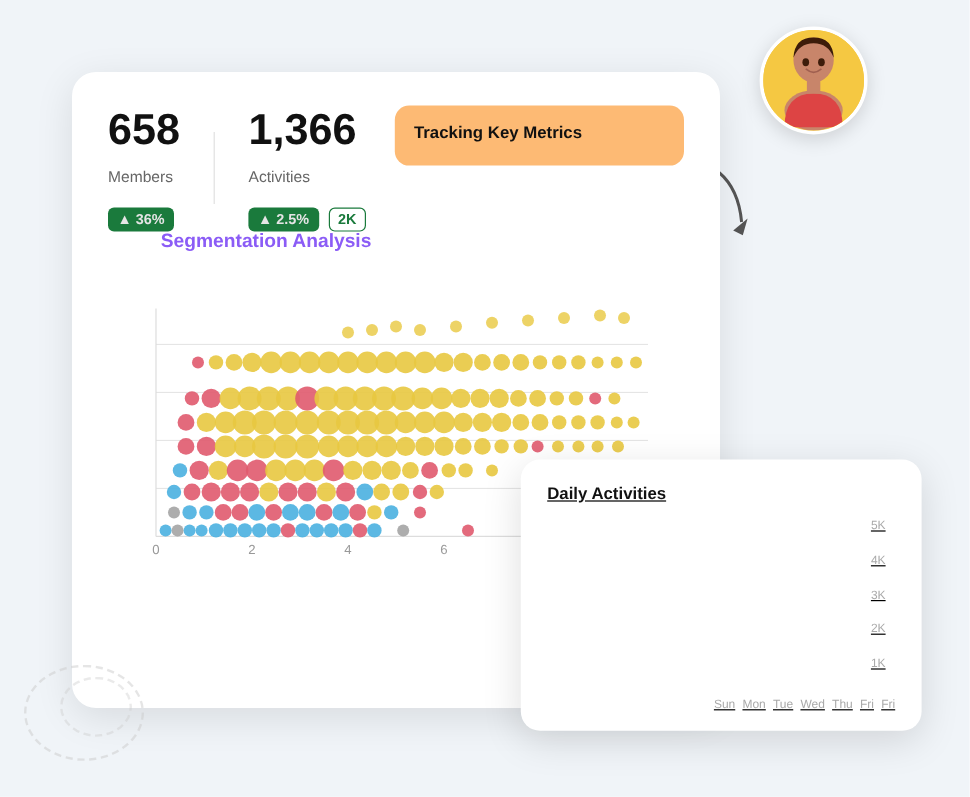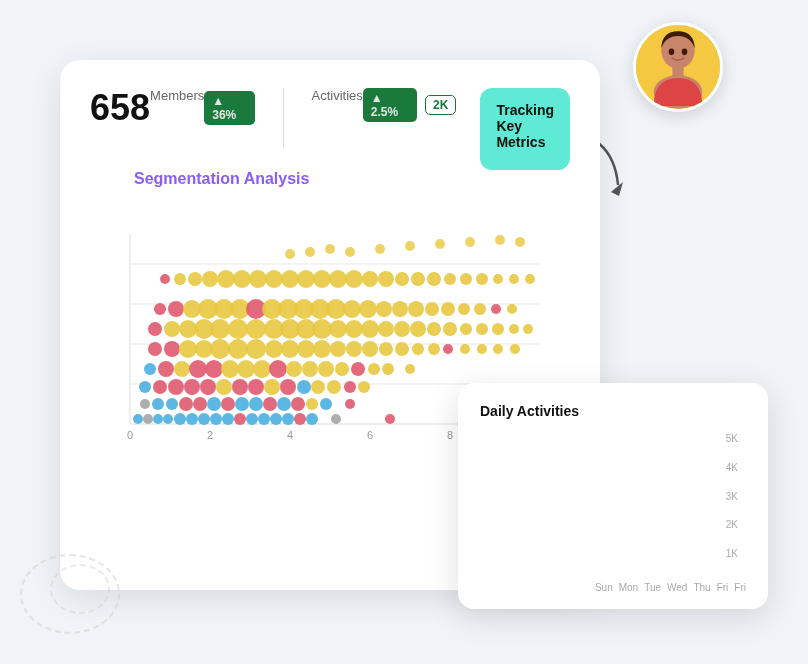--- a/index.html
+++ b/index.html
@@ -22,22 +22,22 @@
       width: 540px;
       min-height: 530px;
       position: absolute;
       left: 60px;
       top: 60px;
       box-shadow: 0 8px 32px rgba(0,0,0,0.10);
     }
 
     .metric-block {
       display: flex;
-      flex-direction: row;
-      gap: 0;
+      flex-direction: column;
+      gap: 12px;
     }
 
     .metric-divider {
       width: 1px;
       height: 60px;
       background: #e0e0e0;
       margin: 0 28px;
       align-self: center;
     }
 
@@ -75,21 +75,21 @@
     .badge-outline {
       border: 1.5px solid #1a7a3c;
       color: #1a7a3c;
       border-radius: 5px;
       padding: 2px 7px;
       font-size: 12px;
       font-weight: 600;
     }
 
     .tracking-box {
-      background: #5eead4;
+      background: #fdba74;
       border-radius: 12px;
       padding: 14px 16px;
       max-width: 290px;
       margin-left: auto;
       flex: 1;
     }
 
     .tracking-title {
       font-size: 14px;
       font-weight: 700;
@@ -137,25 +137,26 @@
     .seg-chart svg {
       width: 100%;
       height: 100%;
     }
 
     
     .daily-card {
       background: #fff;
       border-radius: 16px;
       padding: 20px 22px 16px;
-      width: 310px;
+      width: 334px;
       position: absolute;
       right: 40px;
       bottom: 55px;
       box-shadow: 0 8px 32px rgba(0,0,0,0.13);
+      text-decoration: underline;
     }
 
     .daily-title {
       font-size: 14px;
       font-weight: 700;
       color: #111;
       margin-bottom: 14px;
     }
 
     .bar-chart-inner {
@@ -284,20 +285,21 @@
         <div class="metric-value">658</div>
         <div class="metric-label">Members</div>
         <div class="badge-row">
           <div class="badge-green">▲ 36%</div>
         </div>
       </div>
 
       <div class="metric-divider"></div>
 
       <div class="metric-block">
+        <div class="metric-value">1,366</div>
         <div class="metric-label">Activities</div>
         <div class="badge-row">
           <div class="badge-green">▲ 2.5%</div>
           <div class="badge-outline">2K</div>
         </div>
       </div>
     </div>
 
     <div style="flex:1; margin-left: 24px;">
       <div class="tracking-box">

